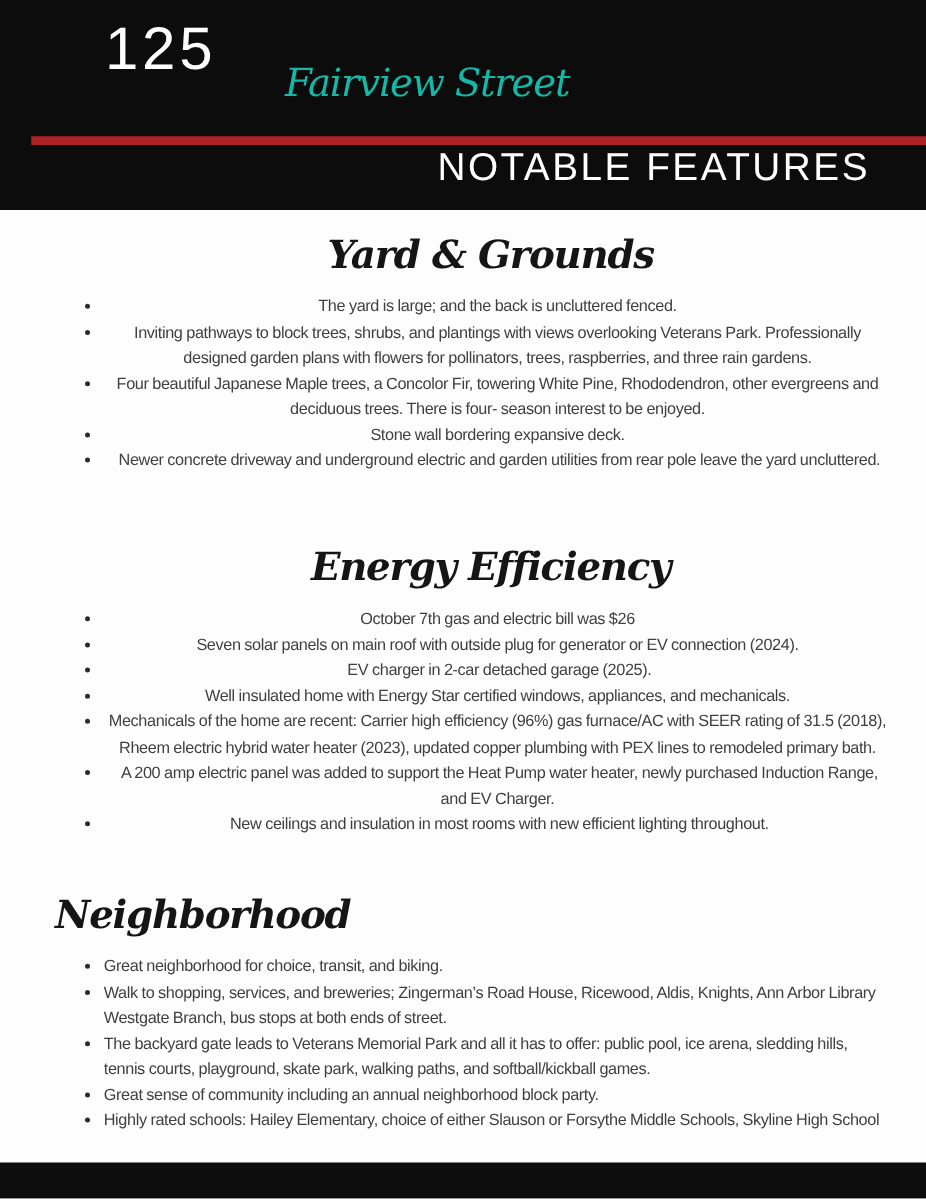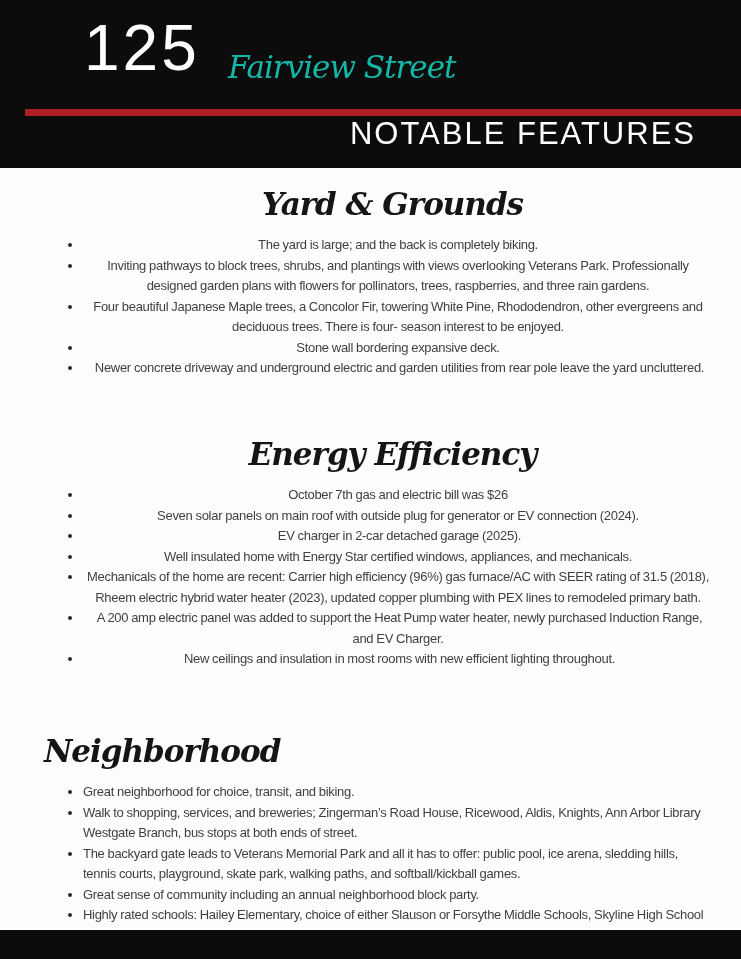--- a/index.html
+++ b/index.html
@@ -17,21 +17,21 @@
   .header {
     position: absolute;
     top: 0; left: 0; right: 0;
     height: 168px;
     background: #0c0c0c;
   }
   .house-number {
     position: absolute;
     left: 84px;
     top: 16px;
-    font-size: 64px;
+    font-size: 48px;
     font-weight: 300;
     letter-spacing: 3px;
     color: #ffffff;
     line-height: 1;
   }
   .street-name {
     position: absolute;
     left: 228px;
     top: 52px;
     font-family: "DejaVu Serif", serif;
@@ -58,21 +58,21 @@
     font-weight: 300;
     letter-spacing: 2px;
     color: #ffffff;
     line-height: 1.1;
   }
 
   
   .section { position: absolute; left: 0; right: 0; }
   .section-0 { top: 181px; text-align: center; }
   .section-1 { top: 431px; text-align: center; }
-  .section-2 { top: 709px; margin-top: 19px; }
+  .section-2 { top: 709px; }
   .section h2 {
     margin: 0 0 0 44px;
     font-family: "DejaVu Serif", serif;
     font-style: italic;
     font-weight: 600;
     font-size: 31px;
     letter-spacing: -1px;
     color: #151515;
     line-height: 46px;
     height: 46px;
@@ -108,21 +108,21 @@
   <header class="header">
     <div class="house-number">125</div>
     <div class="street-name">Fairview Street</div>
     <div class="red-line"></div>
     <div class="banner-title">NOTABLE FEATURES</div>
   </header>
 
   <section class="section section-0">
     <h2>Yard &amp; Grounds</h2>
     <ul class="bullet-list">
-        <li>The yard is large; and the back is completely biking.</li>
+        <li>The yard is large; and the back is uncluttered fenced.</li>
         <li>Inviting pathways to block trees, shrubs, and plantings with views overlooking Veterans Park. Professionally designed garden plans with flowers for pollinators, trees, raspberries, and three rain gardens.</li>
         <li>Four beautiful Japanese Maple trees, a Concolor Fir, towering White Pine, Rhododendron, other evergreens and deciduous trees. There is four- season interest to be enjoyed.</li>
         <li>Stone wall bordering expansive deck.</li>
         <li> Newer concrete driveway and underground electric and garden utilities from rear pole leave the yard uncluttered.</li>
       </ul>
   </section>
 
   <section class="section section-1">
     <h2>Energy Efficiency</h2>
     <ul class="bullet-list">

